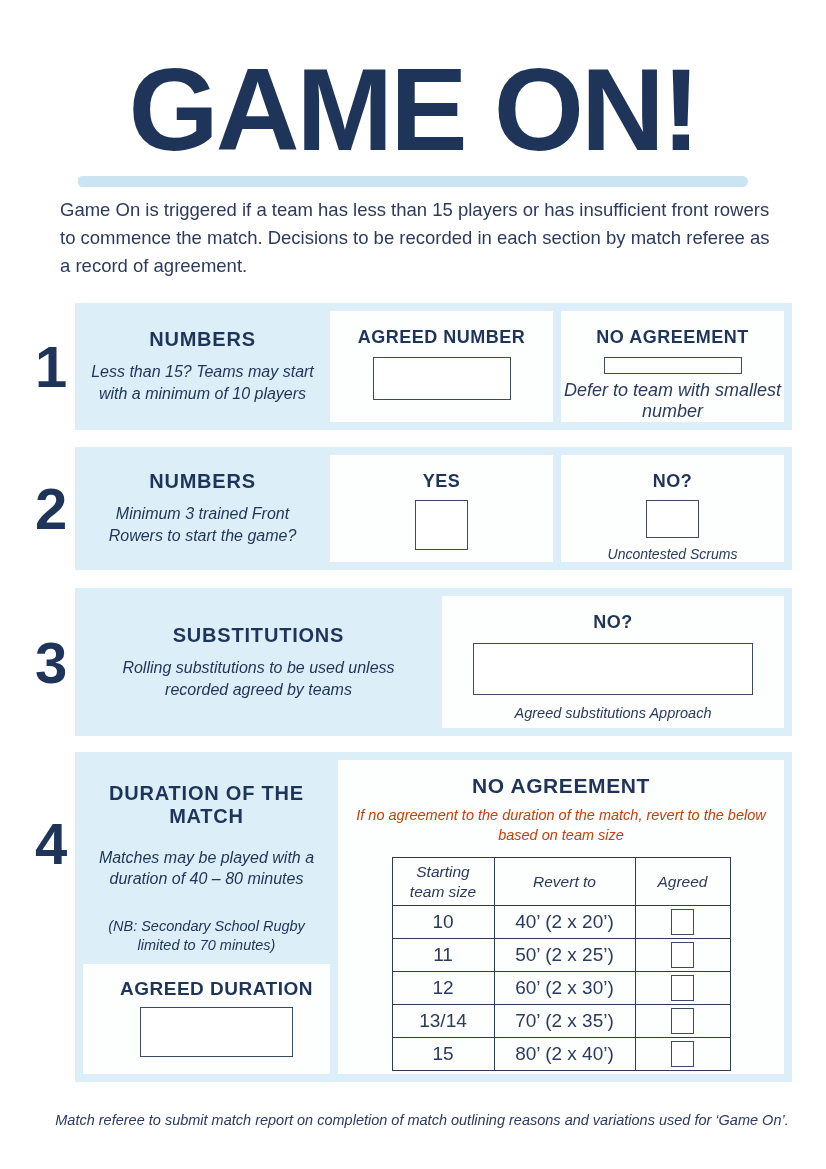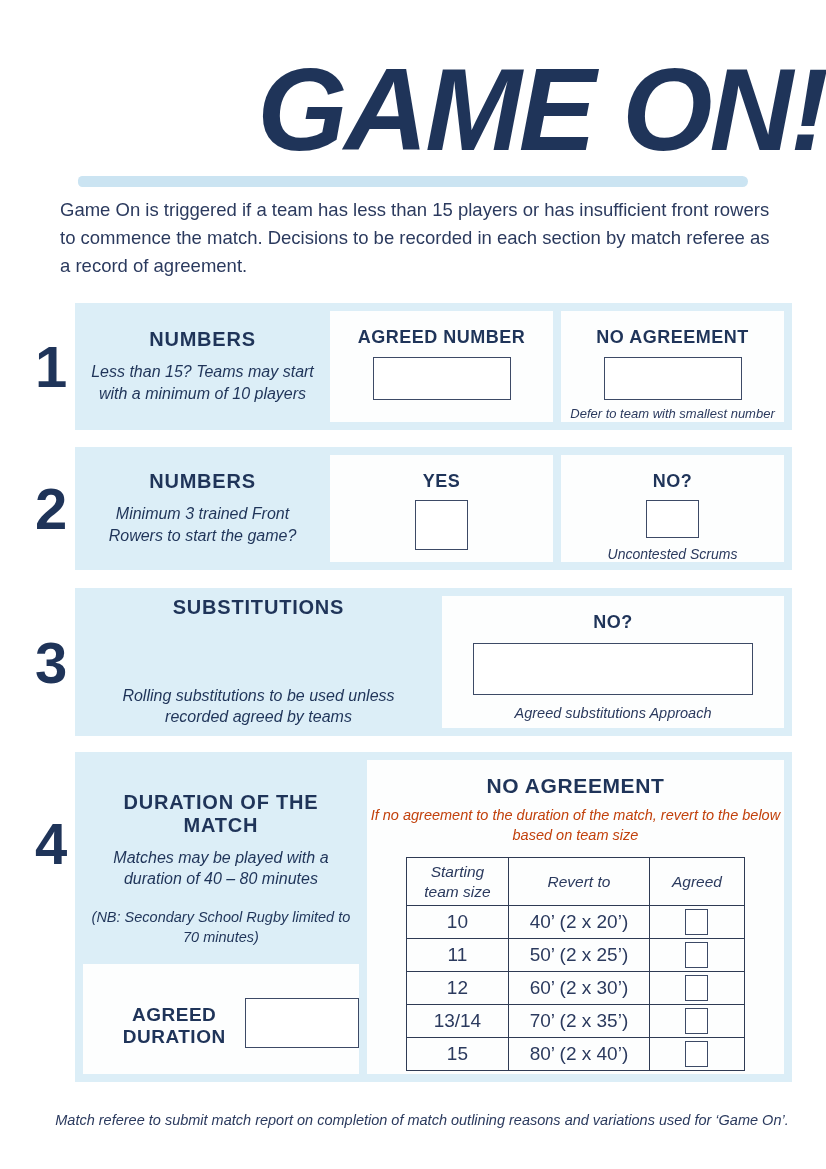--- a/index.html
+++ b/index.html
@@ -2,24 +2,23 @@
 <html><head>
 <meta charset="utf-8">
 <style>
   * { margin:0; padding:0; box-sizing:border-box; }
   html,body { background:#ffffff; }
   .page {
     position:relative; width:826px; height:1169px; background:#ffffff;
     font-family:"Liberation Sans", sans-serif; color:#273a5e; overflow:hidden;
   }
   .title {
-    position:absolute; top:52px; left:0; width:100%; text-align:right;
+    position:absolute; top:52px; left:0; width:100%; text-align:center;
     font-size:116px; font-weight:bold; letter-spacing:-3px; color:#1f3459;
     line-height:1.0;
-    font-style:italic;
   }
   .swoosh {
     position:absolute; top:176px; left:78px; width:670px; height:11px;
     background:#cbe4f2; border-radius:8px 10px 10px 8px;
   }
   .intro {
     position:absolute; top:196px; left:60px; width:714px;
     font-size:18.5px; line-height:1.5; color:#2b3a5e;
   }
   .section { position:absolute; left:35px; width:757px; display:flex; }
@@ -29,45 +28,45 @@
   }
   .num.top { align-items:flex-start; padding-top:58px; }
   .blue {
     flex:1; background:#dceef7; display:flex; gap:8px; padding:8px;
   }
   .info {
     display:flex; flex-direction:column; justify-content:center;
     text-align:center; color:#1f3459; padding:0 6px;
   }
   .info-w { flex:0 0 239px; }
-  .info-w3 { flex:0 0 351px;justify-content:space-between; }
+  .info-w3 { flex:0 0 351px; }
   .sec-heading { font-size:20px; font-weight:bold; letter-spacing:0.8px; margin-bottom:10px; }
   .sec-desc { font-style:italic; font-size:16px; line-height:1.35; }
   .sec-note { font-style:italic; font-size:14.5px; line-height:1.35; margin-top:18px; }
   .panel {
     background:#fdfefe; flex:1; text-align:center; position:relative;
     display:flex; flex-direction:column; align-items:center;
   }
   .panel-label { font-size:18px; font-weight:bold; letter-spacing:0.5px; color:#1f3459; margin-top:16px; }
   .rect-input {
     width:138px; height:43px; border:1.5px solid #3d4a66; background:#ffffff; margin-top:9px;
   }
   .checkbox {
     width:53px; height:50px; border:1.5px solid #3d4a66; background:#ffffff; margin-top:8px;
   }
-  .panel-caption { font-style:italic; font-size:13px; color:#2b3a5e; margin-top:6px; }
+  .panel-caption { font-style:italic; font-size:18px; color:#2b3a5e; margin-top:6px; }
   .caption-md { font-size:14px; margin-top:8px; }
   .wide-input { width:280px; height:52px; border:1.5px solid #3d4a66; background:#ffffff; margin-top:10px; }
   .caption-lg { font-style:italic; font-size:14.5px; color:#2b3a5e; margin-top:10px; }
   
   .left-col { flex:0 0 247px; display:flex; flex-direction:column; }
-  .left-col .info { flex:1; justify-content:center; padding-top:22px; }
+  .left-col .info { flex:1; justify-content:space-between; padding-top:22px; }
   .agreed-duration {
     background:#fdfefe; height:110px; text-align:center; margin-top:8px;
-    display:flex; flex-direction:row; align-items:center;padding-left:20px;
+    display:flex; flex-direction:column; align-items:center;padding-left:20px;
   }
   .agreed-duration .panel-label { margin-top:14px; font-size:19px; }
   .agreed-duration .rect-input { width:153px; height:50px; margin-top:7px; }
   .na-panel { padding-top:14px; }
   .na-heading { font-size:21px; font-weight:bold; letter-spacing:0.6px; color:#1f3459; }
   .na-desc { font-style:italic; font-size:14.5px; line-height:1.35; margin-top:8px; color:#c2410c; }
   table.duration {
     border-collapse:collapse; margin-top:12px;
   }
   table.duration th, table.duration td {

